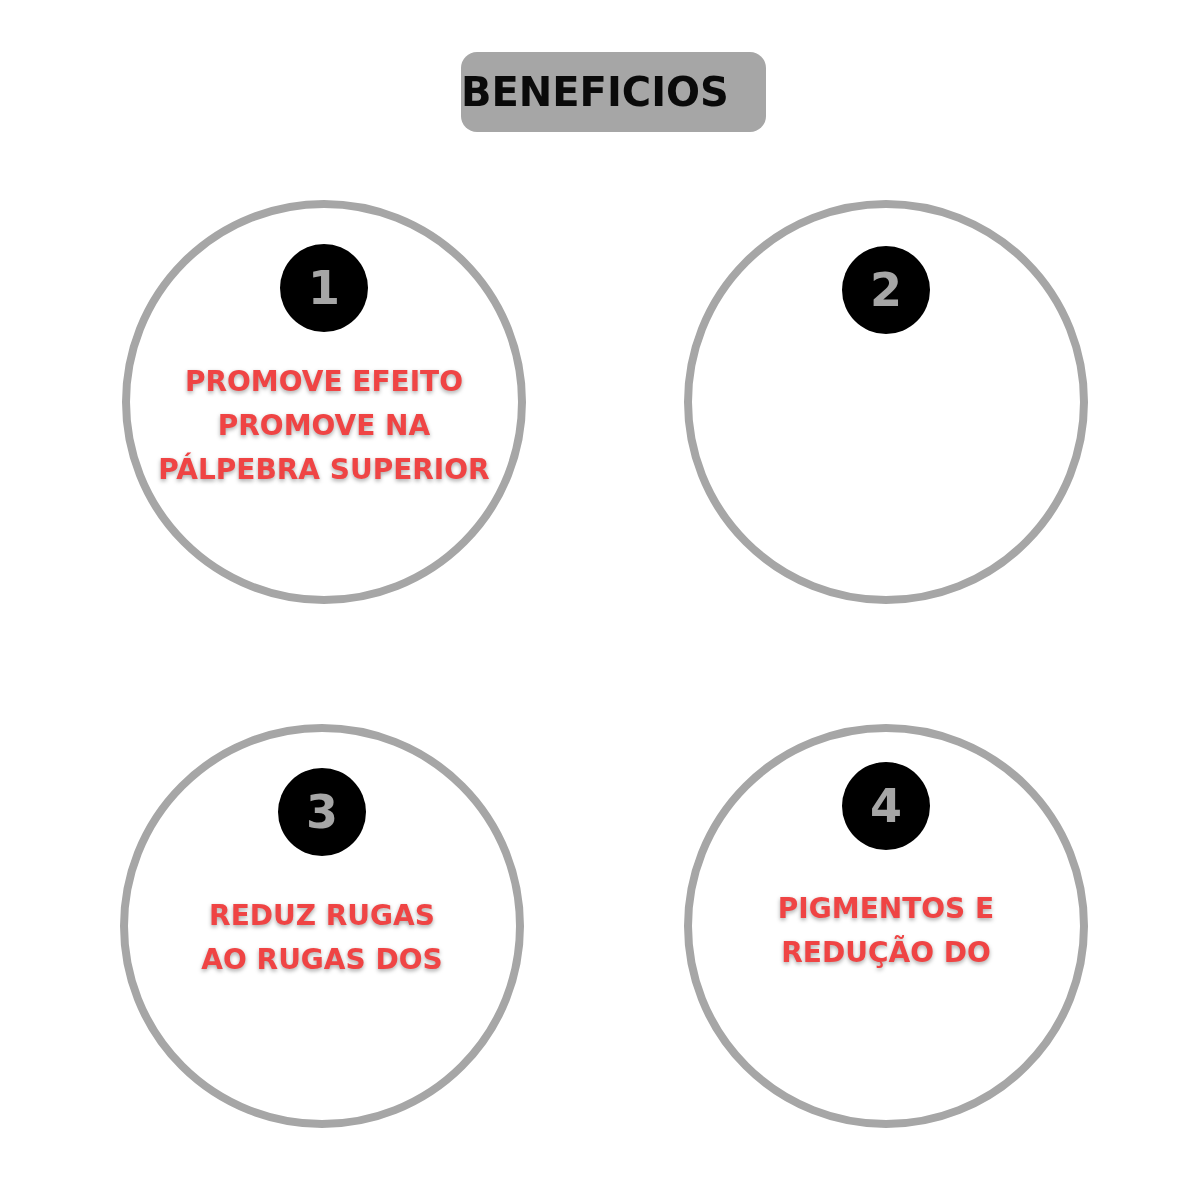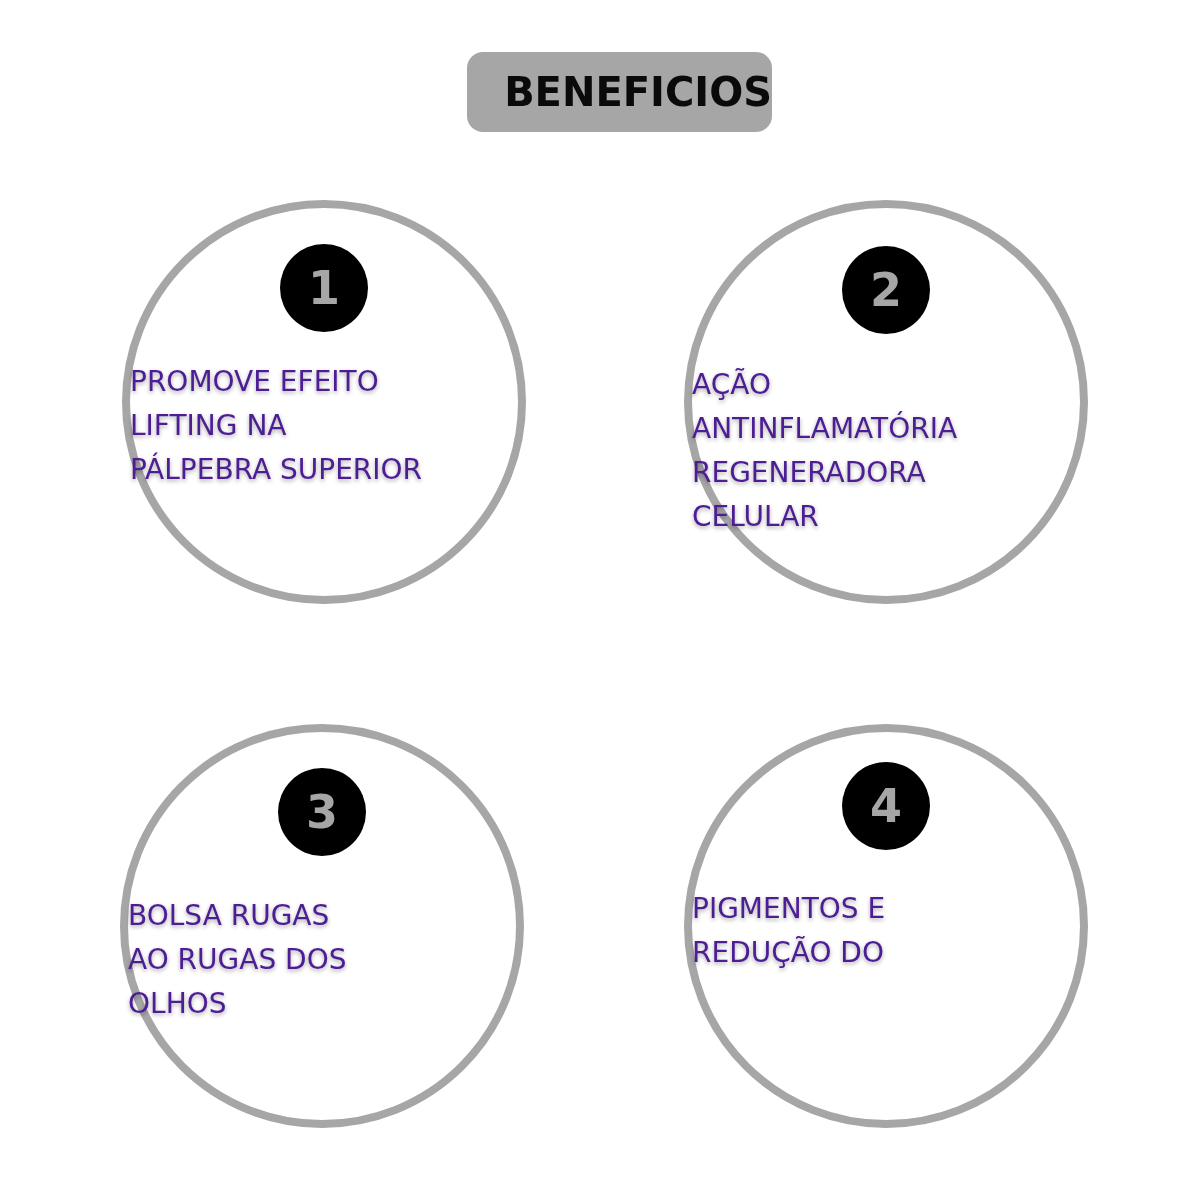--- a/index.html
+++ b/index.html
@@ -1,67 +1,60 @@
 <!DOCTYPE html>
 <html><head>
 <meta charset="utf-8">
 <style>
   html, body { margin:0; padding:0; }
   body { width:1200px; height:1200px; background:#ffffff; position:relative; overflow:hidden;
          font-family:"DejaVu Sans","Liberation Sans",sans-serif; }
   .title-pill { position:absolute; left:461px; top:52px; width:305px; height:80px;
-                background:#a6a6a6; border-radius:16px; display:flex; align-items:center; justify-content:flex-end;margin-left:6px; }
+                background:#a6a6a6; border-radius:16px; display:flex; align-items:center; justify-content:flex-start; }
   .title-pill span { font-weight:bold; font-size:40px; color:#0a0a0a; letter-spacing:0px; }
   .ring { position:absolute; width:388px; height:388px; border:8px solid #a6a6a6; border-radius:50%;
           background:#fff; box-sizing:content-box; }
   .badge { position:absolute; left:50%; width:88px; height:88px; margin-left:-44px; border-radius:50%;
            background:#000; display:flex; align-items:center; justify-content:center; }
   .badge span { color:#a6a6a6; font-weight:bold; font-size:46px; }
-  .text { position:absolute; left:0; right:0; font-weight:normal; font-size:28px;
-          line-height:44px; color:#4c1d95; text-shadow:0 2px 4px rgba(0,0,0,0.35); }
+  .text { position:absolute; left:0; right:0; text-align:center; font-weight:bold; font-size:28px;
+          line-height:44px; color:#ef4444; text-shadow:0 2px 4px rgba(0,0,0,0.35); }
   .text div { white-space:nowrap; }
 </style>
 </head>
 <body>
 
 <div class="title-pill">
   <span>BENEFICIOS</span>
 </div>
 
 <div class="ring" style="left:122px; top:200px;">
   <div class="badge" style="top:36px;">
     <span>1</span>
   </div>
   <div class="text" style="top:152px;">
     <div>PROMOVE EFEITO</div>
-    <div>LIFTING NA</div>
+    <div>PROMOVE NA</div>
     <div>PÁLPEBRA SUPERIOR</div>
   </div>
 </div>
 
 <div class="ring" style="left:684px; top:200px;">
   <div class="badge" style="top:38px;">
     <span>2</span>
   </div>
-  <div class="text" style="top:155px;">
-    <div>AÇÃO</div>
-    <div>ANTINFLAMATÓRIA</div>
-    <div>REGENERADORA</div>
-    <div>CELULAR</div>
-  </div>
 </div>
 
 <div class="ring" style="left:120px; top:724px;">
   <div class="badge" style="top:36px;">
     <span>3</span>
   </div>
   <div class="text" style="top:162px;">
-    <div>BOLSA RUGAS</div>
+    <div>REDUZ RUGAS</div>
     <div>AO RUGAS DOS</div>
-    <div>OLHOS</div>
   </div>
 </div>
 
 <div class="ring" style="left:684px; top:724px;">
   <div class="badge" style="top:30px;">
     <span>4</span>
   </div>
   <div class="text" style="top:155px;">
     <div>PIGMENTOS E</div>
     <div>REDUÇÃO DO</div>

